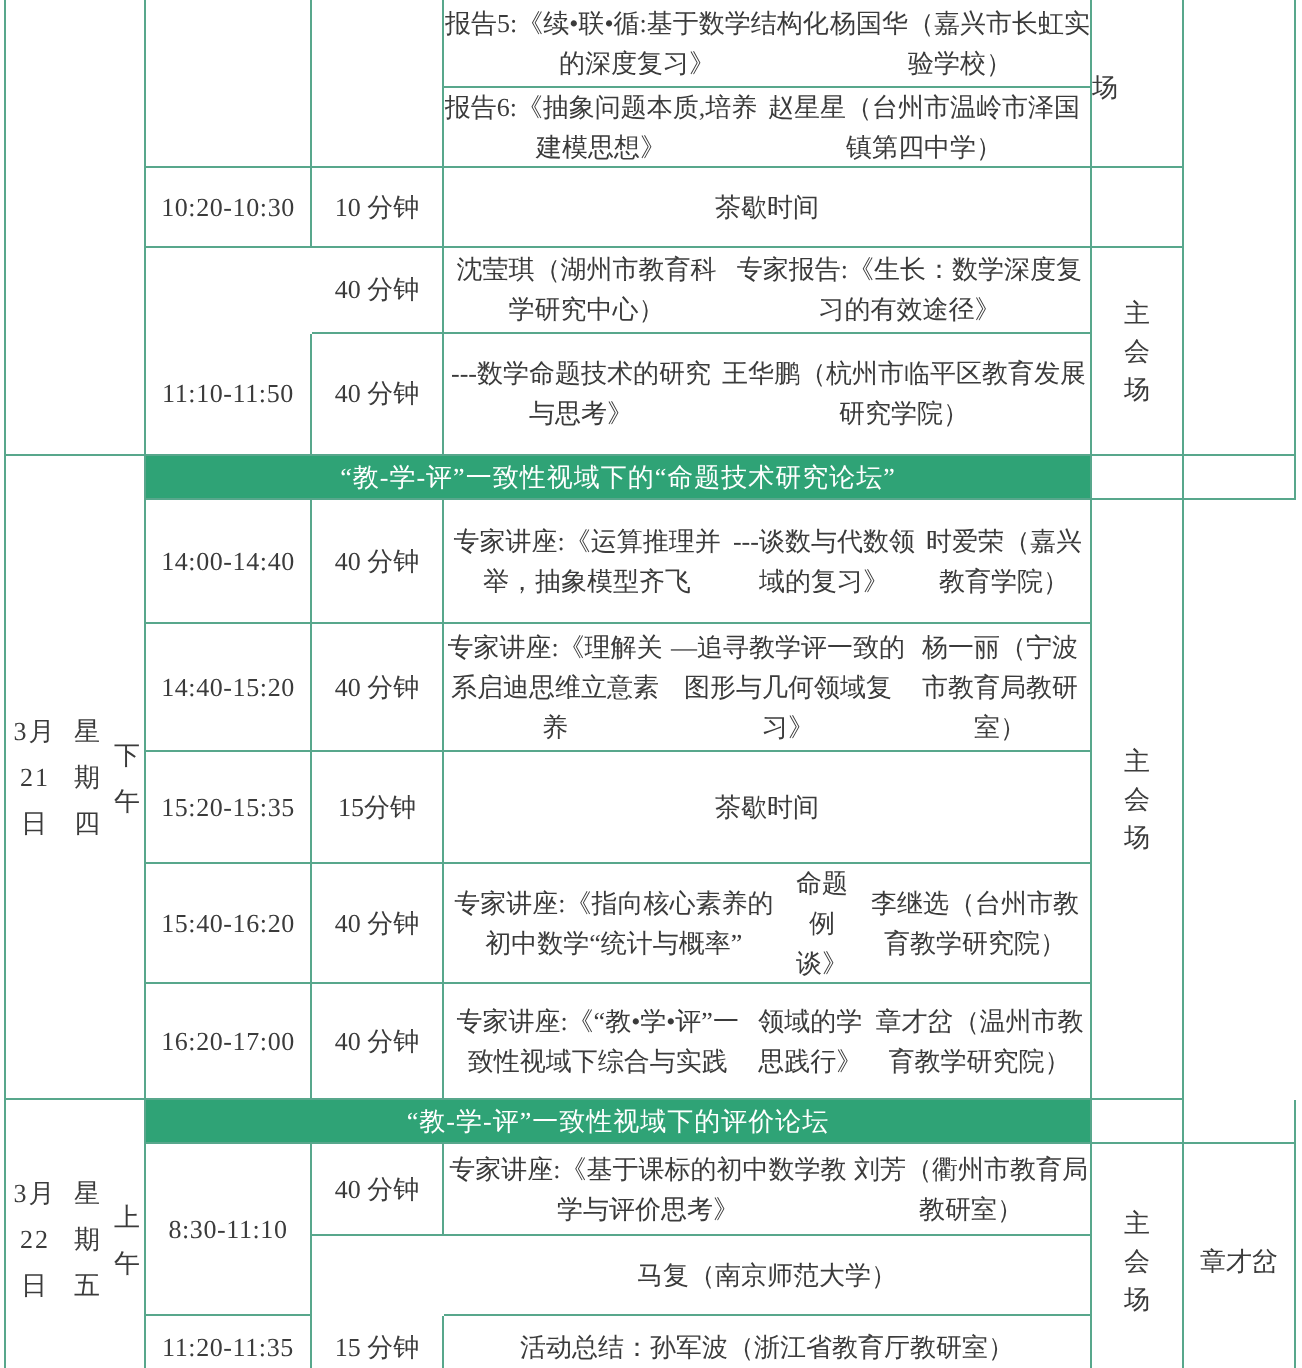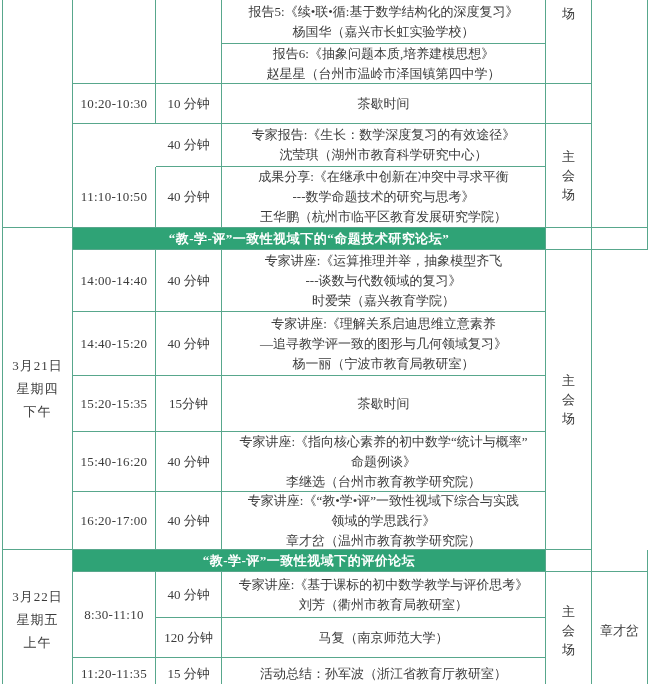--- a/index.html
+++ b/index.html
@@ -15,29 +15,29 @@
   .tbl{
     position:absolute;left:2px;top:0;width:645px;height:690px;
     display:grid;
     grid-template-columns:70px 83px 66px 324px 46px 56px;
     grid-template-rows:44px 40px 40px 43px 61px 22px 62px 64px 56px 60px 58px 22px 46px 40px 32px;
     border-left:1px solid var(--border);
   }
   .c{
     border-right:1px solid var(--border);
     border-bottom:1px solid var(--border);
-    display:flex;flex-direction:column;align-items:center;justify-content:center;
+    display:flex;align-items:center;justify-content:center;
     text-align:center;font-size:13px;line-height:20px;overflow:hidden;
     box-sizing:border-box;
   }
   .time{letter-spacing:.3px;}
   .date div{line-height:23px;letter-spacing:1px;text-align:center;}
   .band{
     grid-column:2/5;background:var(--band);color:#fff;
-    font-weight:bold;font-size:13px;letter-spacing:.5px;
+    font-weight:normal;font-size:13px;letter-spacing:.5px;
     border-right:1px solid var(--border);border-bottom:1px solid var(--border);align-items:center;
   }
   .vert div{
     width:1.05em;word-break:break-all;line-height:19px;letter-spacing:0;
   }
   .vtop{justify-content:flex-start;padding-top:4px;}
   .session div{max-width:100%;}
 </style>
 </head>
 <body>
@@ -54,21 +54,21 @@
     <div>3月22日</div>
     <div>星期五</div>
     <div>上午</div>
   </div>
 
   <div class="c time" style="grid-area:1/2/3/3"></div>
   <div class="c time" style="grid-area:3/2/4/3">
       <div>10:20-10:30</div>
     </div>
   <div class="c time" style="grid-area:5/2/6/3">
-      <div>11:10-10:50</div>
+      <div>11:10-11:50</div>
     </div>
   <div class="c time" style="grid-area:7/2/8/3">
       <div>14:00-14:40</div>
     </div>
   <div class="c time" style="grid-area:8/2/9/3">
       <div>14:40-15:20</div>
     </div>
   <div class="c time" style="grid-area:9/2/10/3">
       <div>15:20-15:35</div>
     </div>
@@ -106,44 +106,40 @@
     </div>
   <div class="c" style="grid-area:10/3/11/4">
       <div>40 分钟</div>
     </div>
   <div class="c" style="grid-area:11/3/12/4">
       <div>40 分钟</div>
     </div>
   <div class="c" style="grid-area:13/3/14/4">
       <div>40 分钟</div>
     </div>
-  <div class="c" style="grid-area:14/3/15/4">
-      <div>120 分钟</div>
-    </div>
   <div class="c" style="grid-area:15/3/16/4">
       <div>15 分钟</div>
     </div>
 
   <div class="c session" style="grid-area:1/4/2/5">
     <div>报告5:《续•联•循:基于数学结构化的深度复习》</div>
     <div>杨国华（嘉兴市长虹实验学校）</div>
   </div>
   <div class="c session" style="grid-area:2/4/3/5">
     <div>报告6:《抽象问题本质,培养建模思想》</div>
     <div>赵星星（台州市温岭市泽国镇第四中学）</div>
   </div>
   <div class="c session" style="grid-area:3/4/4/5">
     <div>茶歇时间</div>
   </div>
   <div class="c session" style="grid-area:4/4/5/5">
+    <div>沈莹琪（湖州市教育科学研究中心）</div>
     <div>专家报告:《生长：数学深度复习的有效途径》</div>
-    <div>沈莹琪（湖州市教育科学研究中心）</div>
   </div>
   <div class="c session" style="grid-area:5/4/6/5">
-    <div>成果分享:《在继承中创新在冲突中寻求平衡</div>
     <div>---数学命题技术的研究与思考》</div>
     <div>王华鹏（杭州市临平区教育发展研究学院）</div>
   </div>
 
   <div class="c band" style="grid-row:6">
     <div>“教-学-评”一致性视域下的“命题技术研究论坛”</div>
   </div>
 
   <div class="c session" style="grid-area:7/4/8/5">
     <div>专家讲座:《运算推理并举，抽象模型齐飞</div>

